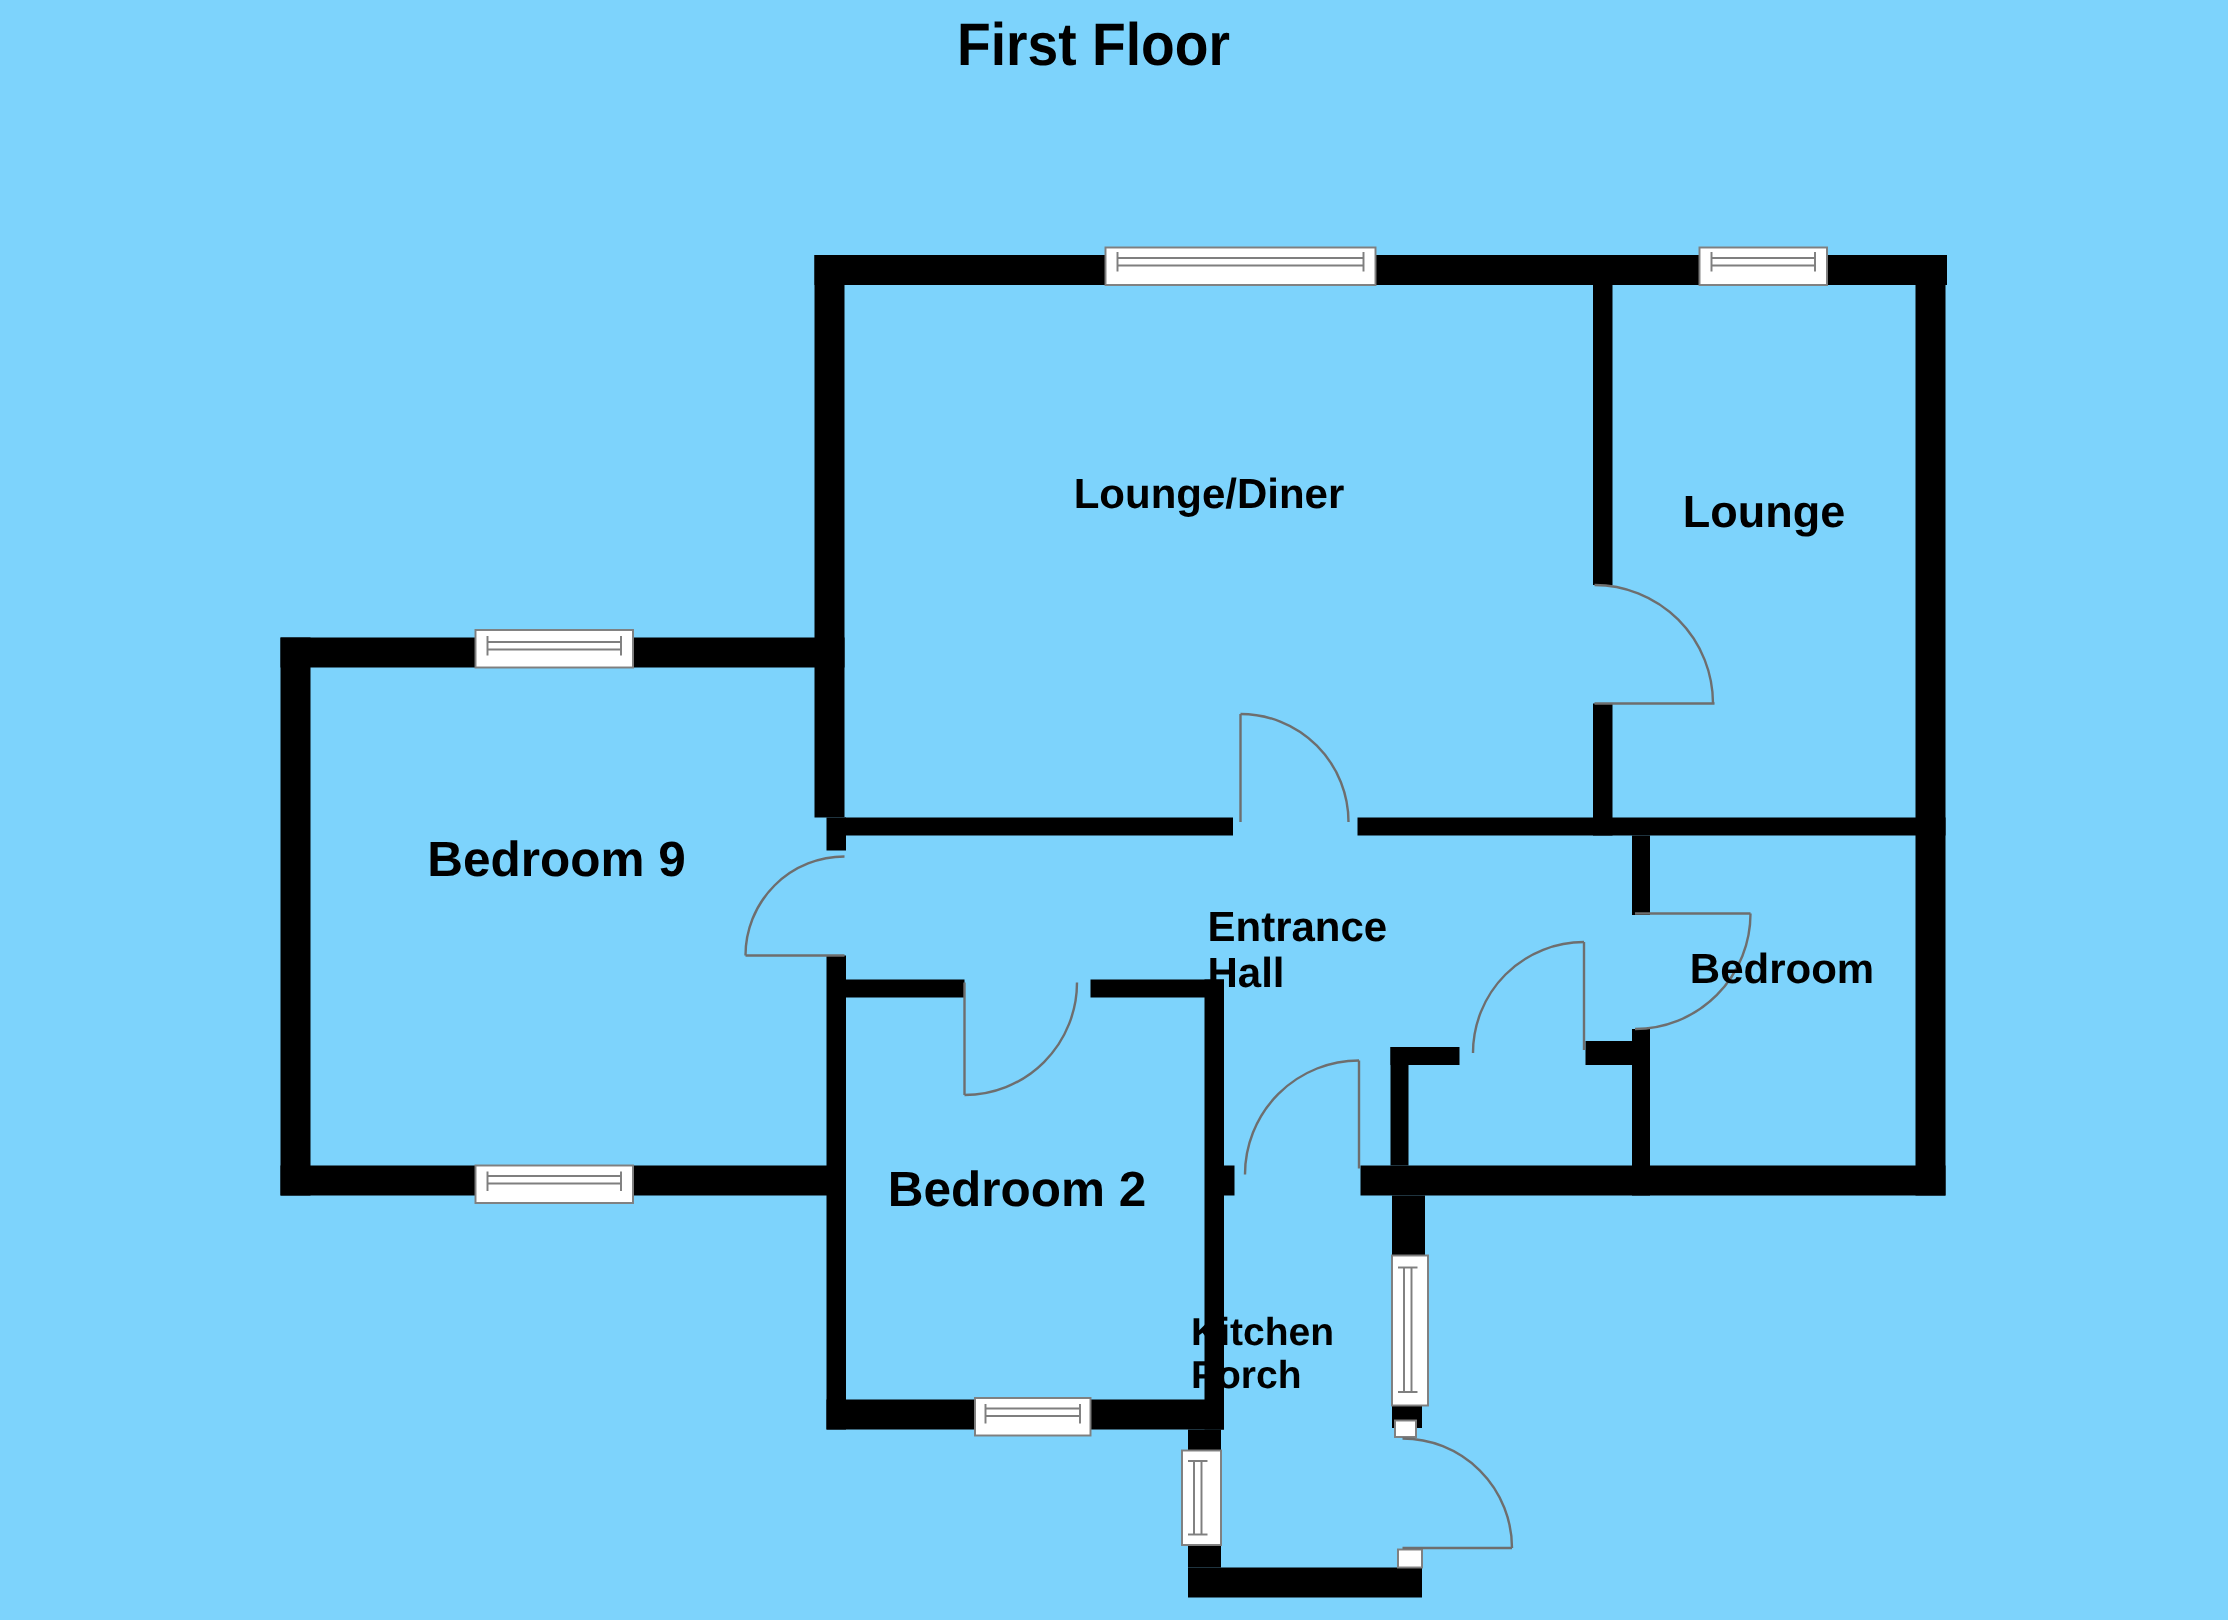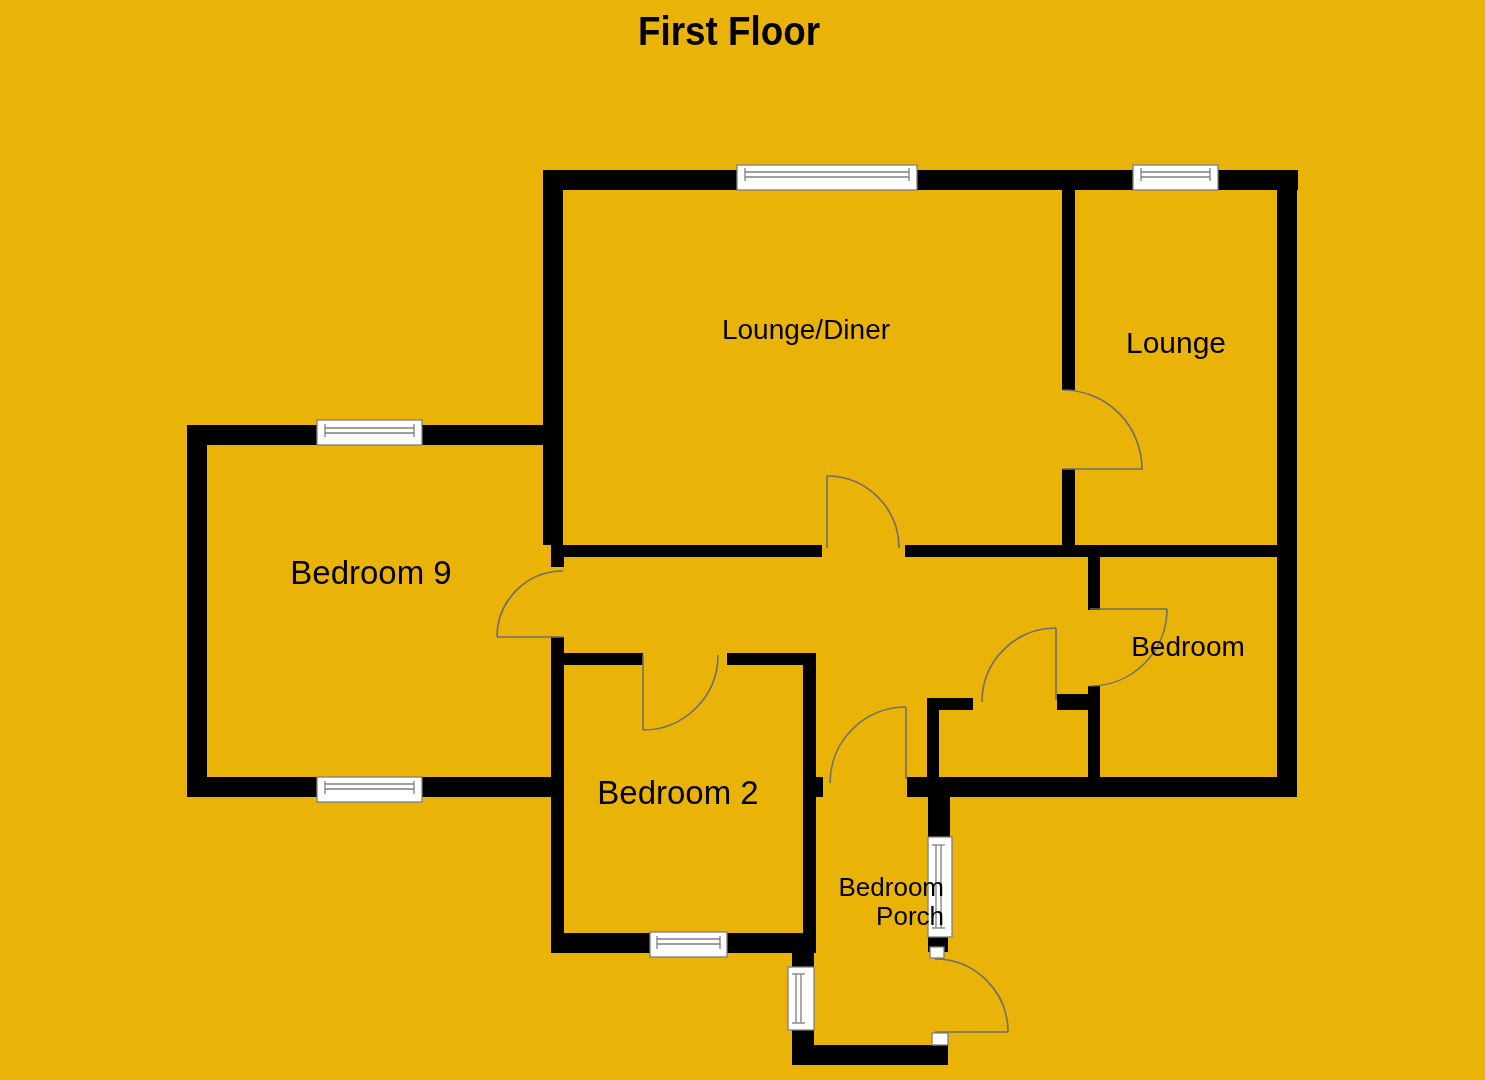--- a/index.html
+++ b/index.html
@@ -1,30 +1,30 @@
 <!DOCTYPE html>
 <html><head>
 <meta charset="utf-8">
 <style>
   html, body { margin: 0; padding: 0; background: #ffffff; }
   .canvas {
     position: relative;
     width: 1485px;
     height: 1080px;
-    background: #eab308;
+    background: #7dd3fc;
     font-family: "Liberation Sans", sans-serif;
     overflow: hidden;
   }
   .plan-svg { position: absolute; left: 0; top: 0; }
   .label {
     position: absolute;
     transform: translate(-50%, -50%);
-    font-weight: normal;
+    font-weight: bold;
     color: #000000;
-    text-align: right;
+    text-align: left;
     line-height: 1.1;
     white-space: nowrap;
   }
   .label.wrap { white-space: normal; }
   .title {
     position: absolute;
     transform: translate(-50%, -50%) scaleX(0.92);
     font-size: 40px;
     font-weight: bold;
     color: #000000;
@@ -174,18 +174,19 @@
   <div class="title" style="left:729px; top:31px;">First Floor</div>
 
   <div class="label fs28" style="left:806px; top:330px;">Lounge/Diner</div>
 
   <div class="label fs30" style="left:1176px; top:342px;">Lounge</div>
 
   <div class="label fs33" style="left:371px; top:573px;">Bedroom 9</div>
 
   <div class="label fs33" style="left:678px; top:793px;">Bedroom 2</div>
 
+  <div class="label fs28 wrap" style="left:890px; top:634px; width:170px;">Entrance Hall</div>
 
   <div class="label fs28" style="left:1188px; top:647px;">Bedroom</div>
 
-  <div class="label fs26 wrap" style="left:869px; top:902px; width:150px;">Bedroom Porch</div>
+  <div class="label fs26 wrap" style="left:869px; top:902px; width:150px;">Kitchen Porch</div>
 
 </div>
 
 </body></html>

